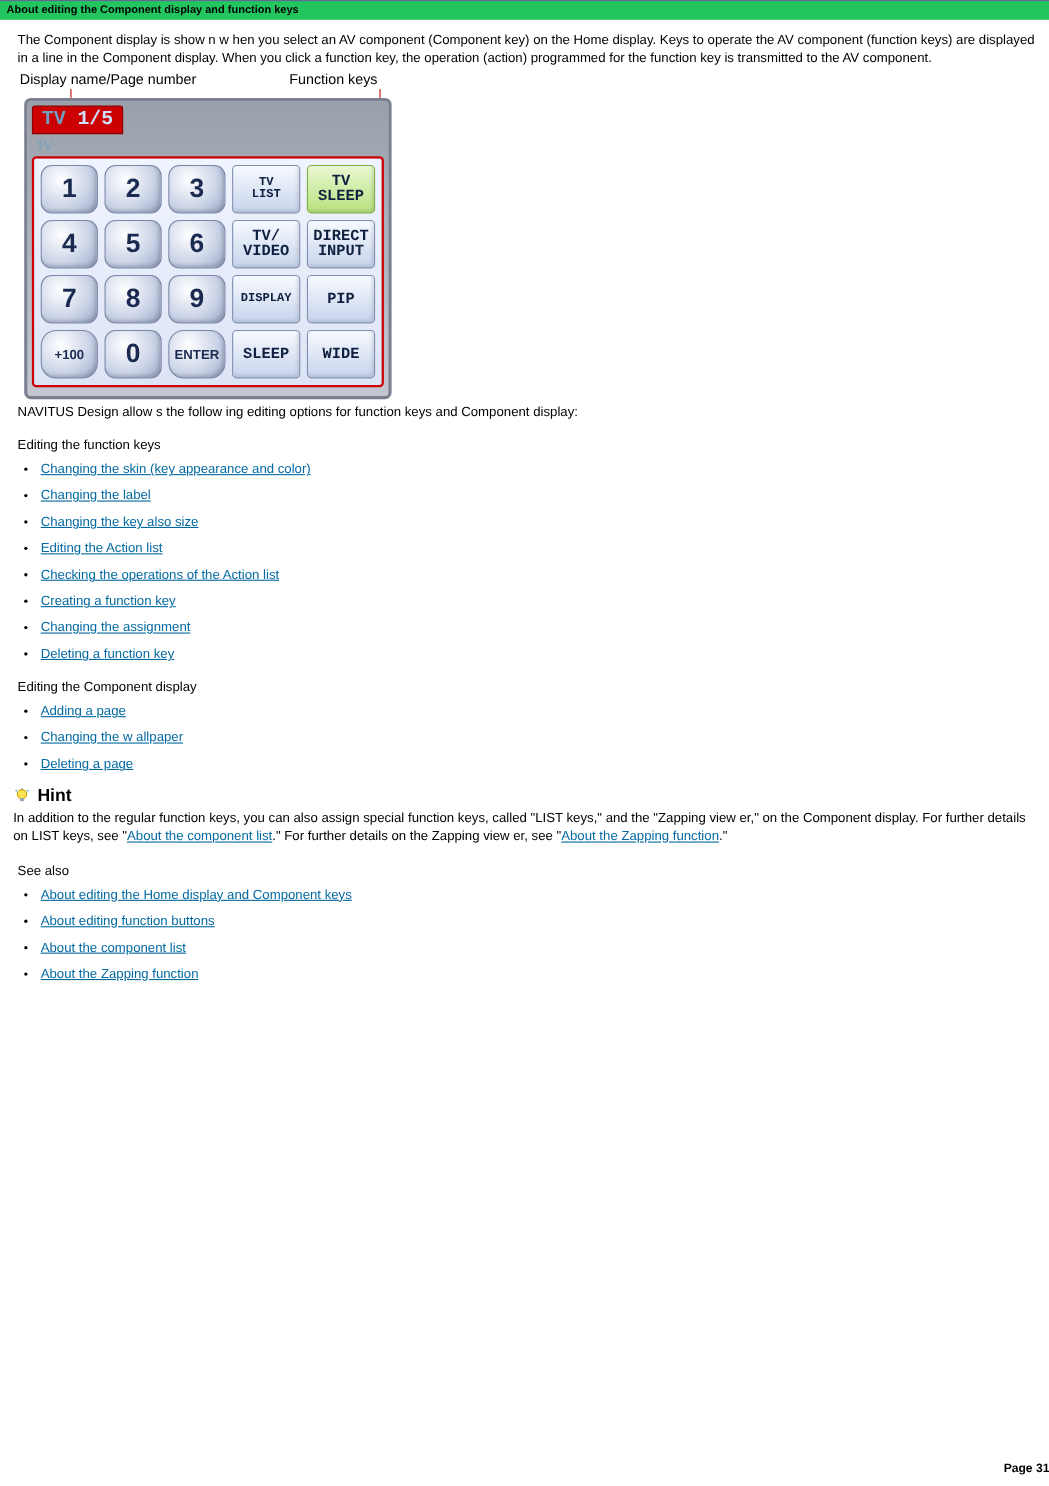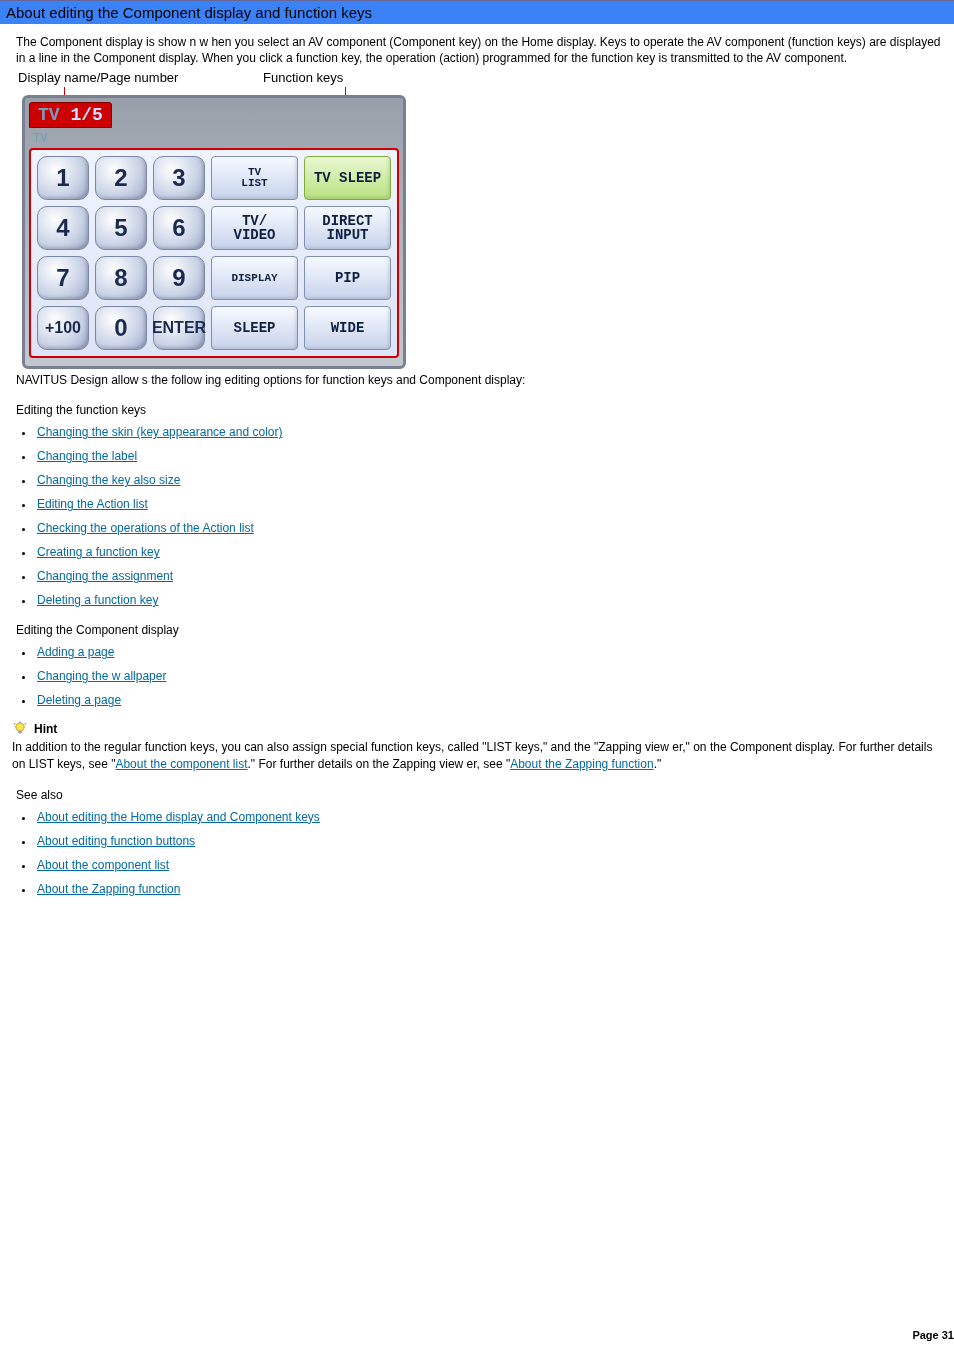--- a/index.html
+++ b/index.html
@@ -5,26 +5,26 @@
   html, body {
     margin: 0;
     padding: 0;
     background: #ffffff;
     font-family: Arial, Helvetica, sans-serif;
     font-size: 12px;
     color: #000000;
     width: 954px;
   }
   .banner {
-    background: #3b82f6;
+    background: #22c55e;
     border-top: 1px solid #666699;
     border-bottom: 0;
     padding: 3px 6px 3px 6px;
-    font-weight: normal;
-    font-size: 15px;
+    font-weight: bold;
+    font-size: 10px;
   }
   .content {
     padding: 6px 10px 0 10px;
   }
   .intro {
     margin: 4px 0 4px 6px;
     line-height: 1.35;
   }
   
   .figure {
@@ -35,21 +35,21 @@
     font-size: 13px;
     margin-bottom: 2px;
   }
   .fig-label-a { width: 245px; padding-left: 2px; }
   .fig-label-b { }
   .tick-row { display:flex; margin-left:10px; height:8px; }
   .tick { width:1px; height:8px; background:#cc0000; }
   .tick-a { margin-left:38px; }
   .tick-b { margin-left:280px; }
   .device {
-    width: 384px;
+    width: 334px;
     background: linear-gradient(#9aa0aa, #c2c7d0);
     border: 3px solid #7a8090;
     border-radius: 6px;
     padding: 4px 4px 8px 4px;
     box-sizing: border-box;
     margin-left: 6px;
   }
   .tab-bar { display:flex; align-items:flex-start; }
   .tab {
     background: #cc0000;
@@ -85,21 +85,21 @@
   .rk {
     width:50px; height:42px;
     border-radius:10px;
     background: radial-gradient(circle at 35% 30%, #ffffff, #c9d2e6 60%, #9aa6c4);
     border:1px solid #7a88a8;
     display:flex; align-items:center; justify-content:center;
     font-family: Arial, sans-serif;
     font-size:24px; font-weight:bold; color:#1a2a50;
     box-shadow: inset -2px -2px 3px rgba(0,0,0,.15);
   }
-  .rk.small { font-size:16px; }
+  .rk.small { font-size:12px;border-radius:14px; }
   .sk {
     flex:1; height:42px;
     border-radius:4px;
     background: linear-gradient(#f6f9ff, #c8d4ec);
     border:1px solid #8090b0;
     display:flex; align-items:center; justify-content:center;
     font-family: "Courier New", monospace;
     font-weight:bold; font-size:14px; color:#102040;
     text-align:center; line-height:1.05;
     box-shadow: inset -2px -2px 3px rgba(0,0,0,.1);
@@ -133,21 +133,21 @@
     cursor: pointer;
   }
   .hint-row {
     display:flex; align-items:center; gap:6px;
     margin: 14px 0 2px 2px;
   }
   .hint-icon {
     width:16px; height:16px;
     display:inline-flex; align-items:center; justify-content:center;
   }
-  .hint-title { font-weight:bold; font-size:12px; }
+  .hint-title { font-weight:bold; font-size:16px; }
   .hint-body {
     margin: 2px 2px 0 2px;
     line-height:1.35;
   }
   .page-num {
     position: fixed;
     right: 0;
     bottom: 10px;
     font-size: 11px;
     font-weight: bold;

